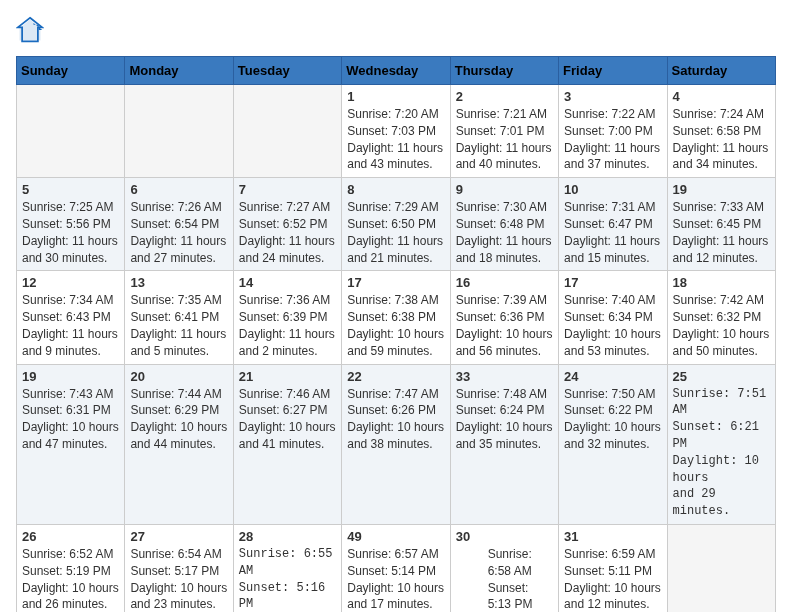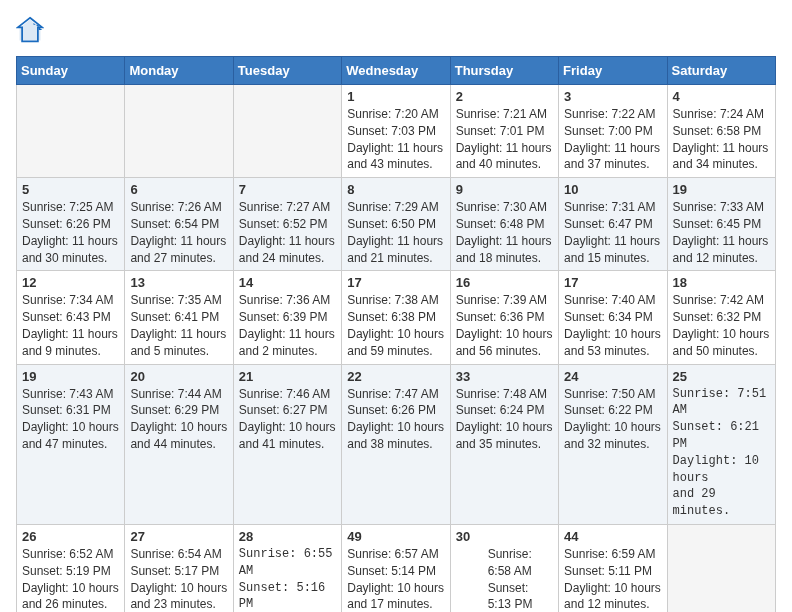--- a/index.html
+++ b/index.html
@@ -45,21 +45,21 @@
       font-weight: normal;
       color: #555;
     }
     .calendar {
       width: 100%;
       border-collapse: collapse;
       border: 1px solid #ccc;
     }
     .calendar th {
       background-color: #3a7abf;
-      color: #ffffff;
+      color: #000000;
       font-size: 13px;
       font-weight: bold;
       padding: 6px 4px;
       text-align: left;
       border: 1px solid #2a5fa0;
     }
     .calendar td {
       vertical-align: top;
       padding: 4px 5px;
       border: 1px solid #ccc;
@@ -151,21 +151,21 @@
           <div class="day-info" style="white-space: pre-line;">Sunrise: 7:24 AM
 Sunset: 6:58 PM
 Daylight: 11 hours
 and 34 minutes.</div>
         </td>
       </tr>
       <tr class="row-alt">
         <td>
           <span class="day-number">5</span>
           <div class="day-info" style="white-space: pre-line;">Sunrise: 7:25 AM
-Sunset: 6:26 PM
+Sunset: 5:56 PM
 Daylight: 11 hours
 and 30 minutes.</div>
         </td>
         <td>
           <span class="day-number">6</span>
           <div class="day-info" style="white-space: pre-line;">Sunrise: 7:26 AM
 Sunset: 6:54 PM
 Daylight: 11 hours
 and 27 minutes.</div>
         </td>
@@ -337,21 +337,21 @@
 and 17 minutes.</div>
         </td>
         <td>
           <span class="day-number">30</span>
           <div class="day-info" style="white-space: pre-line; margin-left: 32px;">Sunrise: 6:58 AM
 Sunset: 5:13 PM
 Daylight: 10 hours
 and 14 minutes.</div>
         </td>
         <td>
-          <span class="day-number">44</span>
+          <span class="day-number">31</span>
           <div class="day-info" style="white-space: pre-line;">Sunrise: 6:59 AM
 Sunset: 5:11 PM
 Daylight: 10 hours
 and 12 minutes.</div>
         </td>
         <td class="empty"></td>
       </tr>
     </tbody>
 </table>
 

